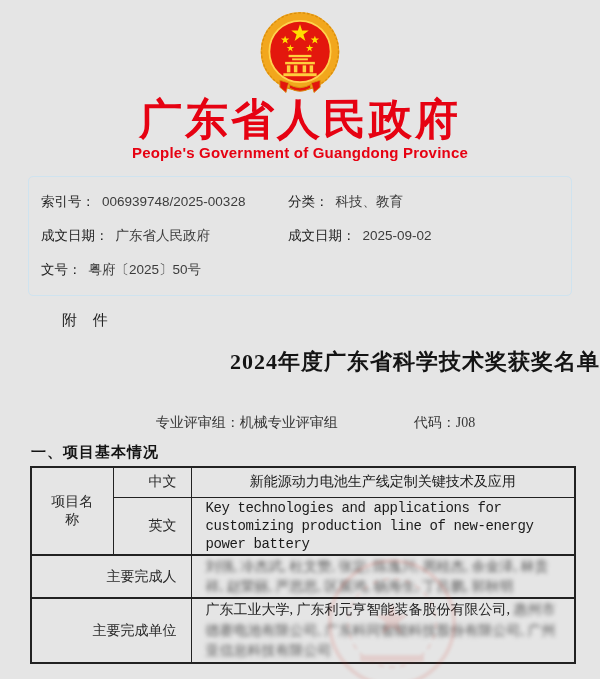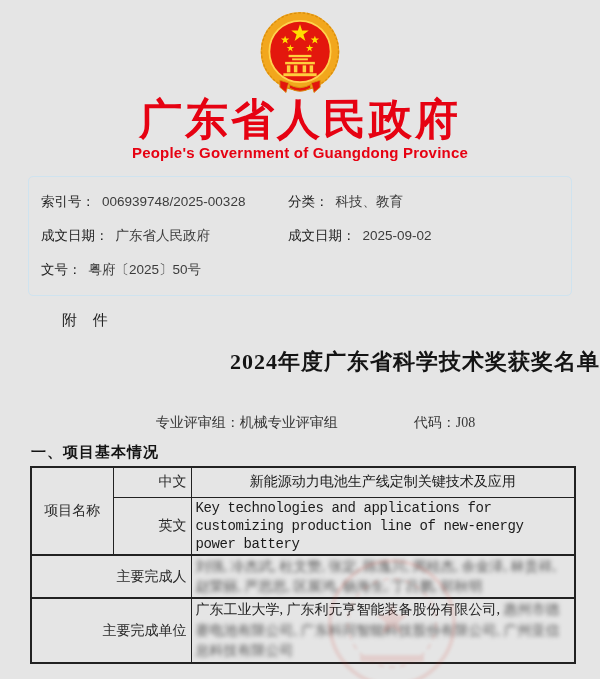--- a/index.html
+++ b/index.html
@@ -22,21 +22,21 @@
   
   .doc{font-family:"Liberation Serif","DejaVu Serif",serif;color:#222;}
   .attach-label{margin:15px 0 0 62px;font-size:15px;letter-spacing:6px;color:#222;}
   .doc-title{text-align:right;margin-top:17px;font-size:22px;font-weight:bold;color:#141414;letter-spacing:1px;}
   .review-line{margin:37px 0 0 31px;font-size:14px;color:#383838;text-align:center;}
   .review-code{margin-left:76px;}
   .section-heading{margin:11px 0 0 31px;font-size:15px;font-weight:bold;color:#141414;font-family:"Liberation Sans",sans-serif;letter-spacing:1px;}
 
   
   .info-table{border-collapse:collapse;margin:4px 0 0 30px;width:546px;table-layout:fixed;border:2px solid #222;}
-  .info-table td{border:1px solid #222;padding:1px 4px;font-size:14px;vertical-align:middle;overflow:hidden;}
+  .info-table td{border:1px solid #222;padding:1px 14px;font-size:14px;vertical-align:middle;overflow:hidden;}
   .info-table tr.thick td{border-top-width:2px;}
   .lbl{text-align:right;padding-right:8px;color:#2a2a2a;}
   .lbl-center{text-align:center;color:#2a2a2a;}
   .val-cn{font-weight:normal;color:#1a1a1a;text-align:center;}
   .val-en{font-family:"Liberation Mono","DejaVu Sans Mono",monospace;font-size:11.5px;line-height:1.3;letter-spacing:-0.4px;color:#1a1a1a;}
   .val-units{font-size:13px;line-height:1.45;}
   .blurred{filter:blur(2.2px);color:#555;}
   .names{font-size:12px;line-height:1.4;}
 
   

